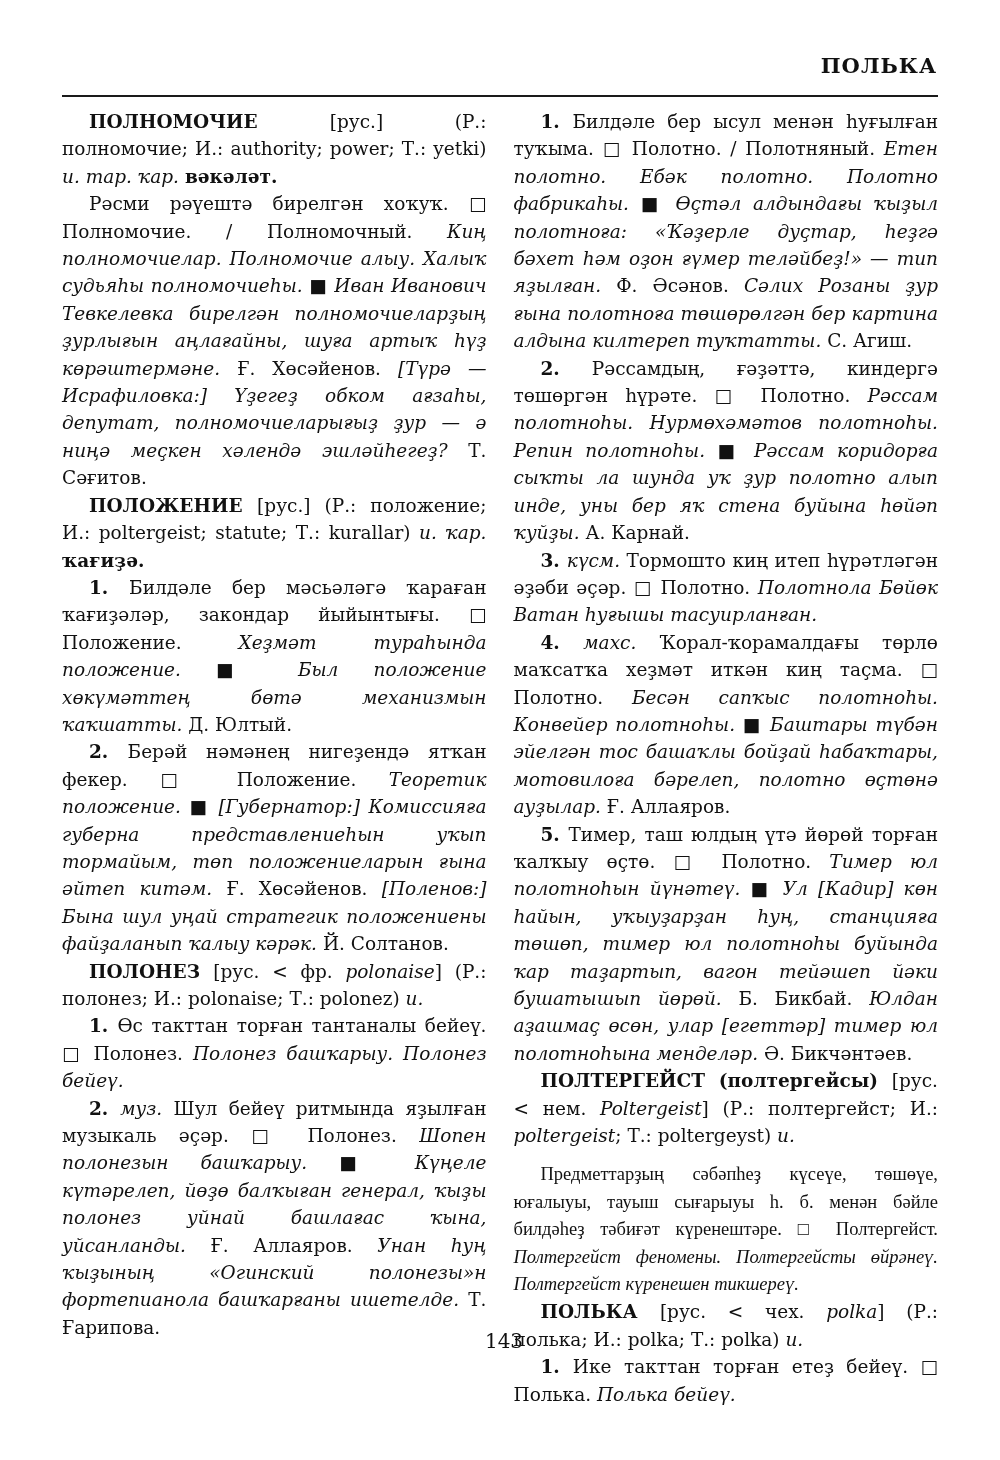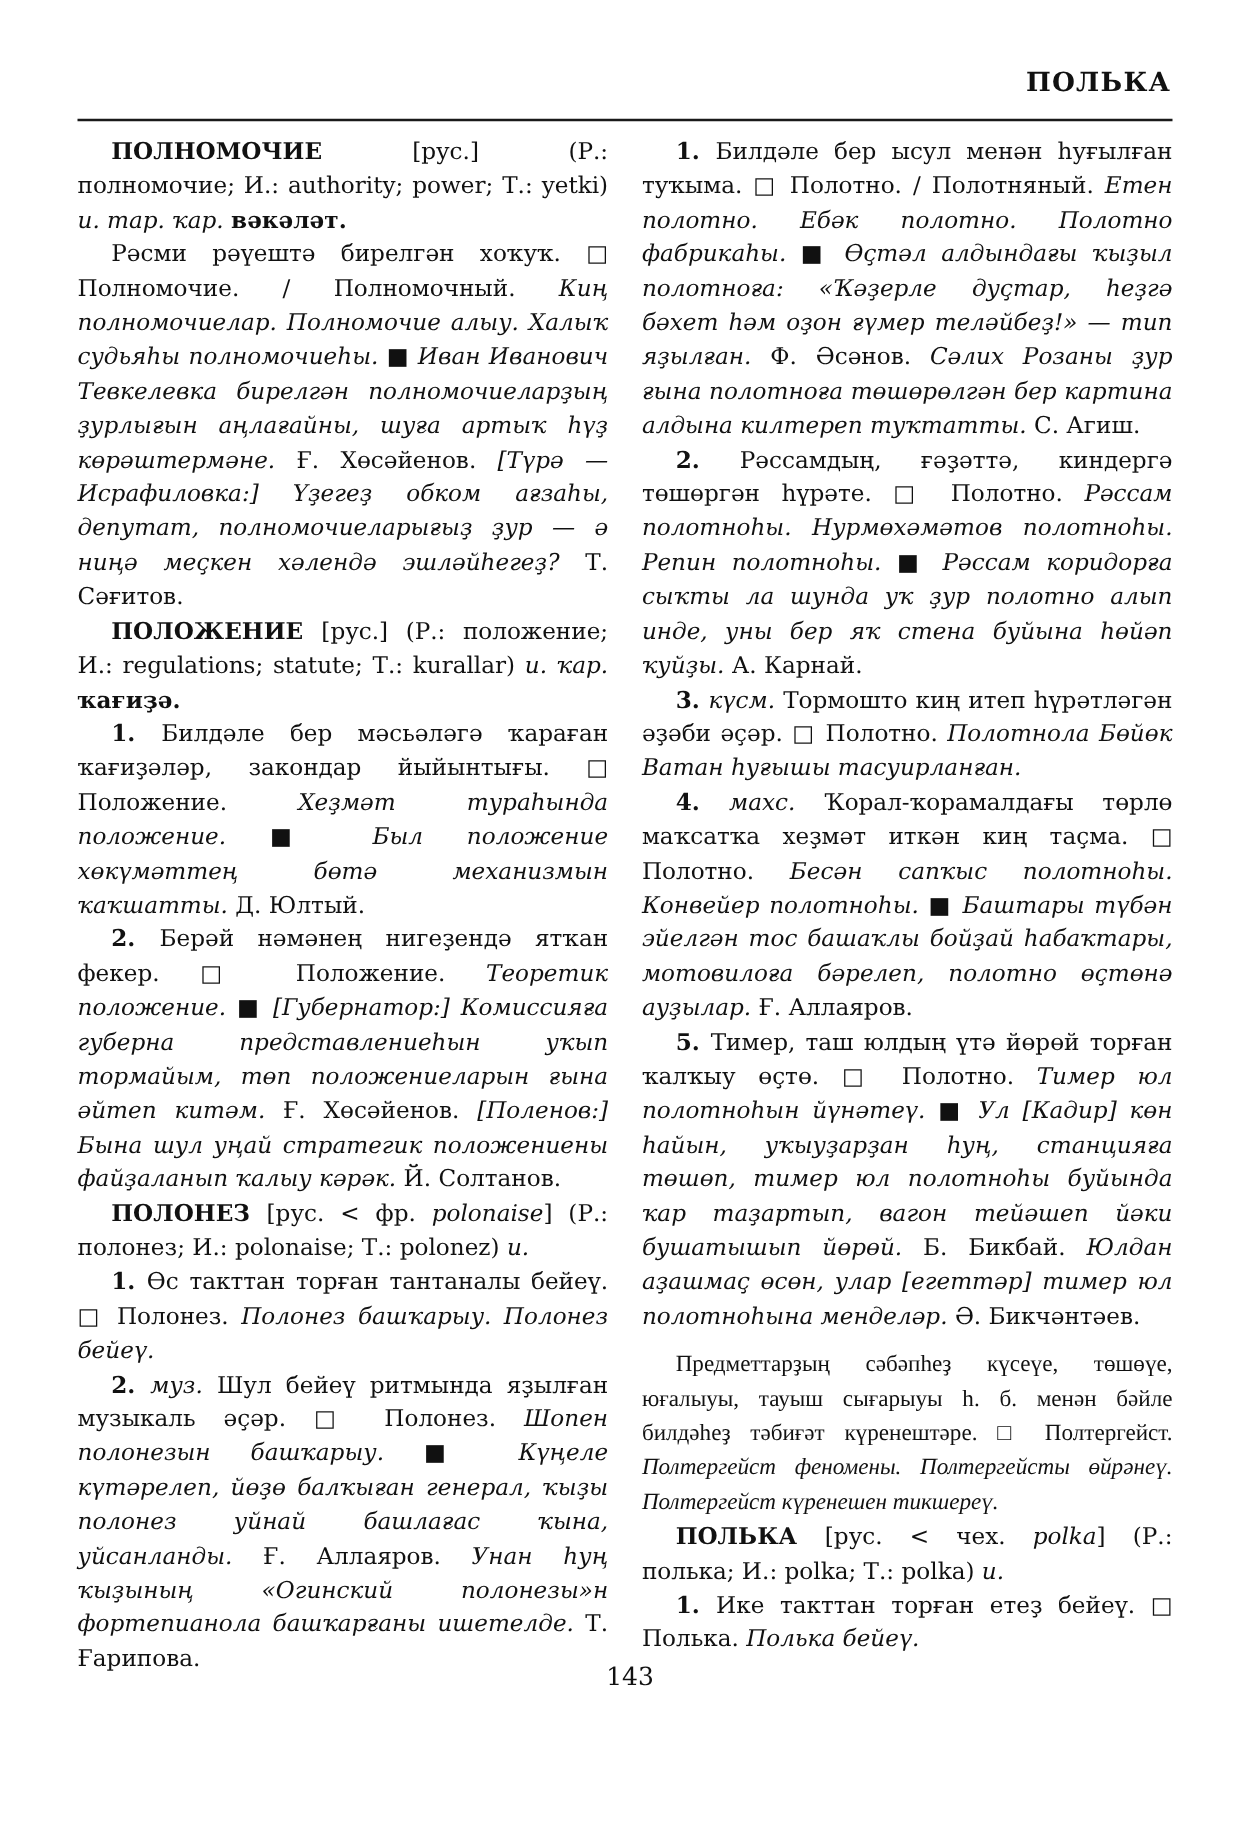--- a/index.html
+++ b/index.html
@@ -55,32 +55,33 @@
 </head>
 <body>
 
 <div class="page">
   <div class="running-head">ПОЛЬКА</div>
   <div class="header-rule"></div>
   <div class="text-columns">
     <div class="col">
         <p class="para"><span class="b">ПОЛНОМОЧИЕ </span><span class="r">[рус.] (Р.: полномочие; И.: authority; power; Т.: yetki) </span><span class="i">и. тар. ҡар. </span><span class="b">вәкәләт.</span></p>
         <p class="para"><span class="r">Рәсми рәүештә бирелгән хоҡуҡ. □ Полномочие. / Полномочный. </span><span class="i">Киң полномочиелар. Полномочие алыу. Халыҡ судьяһы полномочиеһы. </span><span class="r">■ </span><span class="i">Иван Иванович Тевкелевка бирелгән полномочиеларҙың ҙурлығын аңлағайны, шуға артыҡ һүҙ көрәштермәне. </span><span class="r">Ғ. Хөсәйенов. </span><span class="i">[Түрә — Исрафиловка:] Үҙегеҙ обком ағзаһы, депутат, полномочиеларығыҙ ҙур — ә ниңә меҫкен хәлендә эшләйһегеҙ? </span><span class="r">Т. Сәғитов.</span></p>
-        <p class="para"><span class="b">ПОЛОЖЕНИЕ </span><span class="r">[рус.] (Р.: положение; И.: regulations; statute; Т.: kurallar) </span><span class="i">и. ҡар. </span><span class="b">ҡағиҙә.</span></p>
+        <p class="para"><span class="b">ПОЛОЖЕНИЕ </span><span class="r">[рус.] (Р.: положение; И.: poltergeist; statute; Т.: kurallar) </span><span class="i">и. ҡар. </span><span class="b">ҡағиҙә.</span></p>
         <p class="para"><span class="b">1. </span><span class="r">Билдәле бер мәсьәләгә ҡараған ҡағиҙәләр, закондар йыйынтығы. □ Положение. </span><span class="i">Хеҙмәт тураһында положение. </span><span class="r">■ </span><span class="i">Был положение хөкүмәттең бөтә механизмын ҡаҡшатты. </span><span class="r">Д. Юлтый.</span></p>
         <p class="para"><span class="b">2. </span><span class="r">Берәй нәмәнең нигеҙендә ятҡан фекер. □ Положение. </span><span class="i">Теоретик положение. </span><span class="r">■ </span><span class="i">[Губернатор:] Комиссияға губерна представлениеһын уҡып тормайым, төп положениеларын ғына әйтеп китәм. </span><span class="r">Ғ. Хөсәйенов. </span><span class="i">[Поленов:] Бына шул уңай стратегик положениены файҙаланып ҡалыу кәрәк. </span><span class="r">Й. Солтанов.</span></p>
         <p class="para"><span class="b">ПОЛОНЕЗ </span><span class="r">[рус. &lt; фр. </span><span class="i">polonaise</span><span class="r">] (Р.: полонез; И.: polonaise; Т.: polonez) </span><span class="i">и.</span></p>
         <p class="para"><span class="b">1. </span><span class="r">Өс такттан торған тантаналы бейеү. □ Полонез. </span><span class="i">Полонез башҡарыу. Полонез бейеү.</span></p>
         <p class="para"><span class="b">2. </span><span class="i">муз. </span><span class="r">Шул бейеү ритмында яҙылған музыкаль әҫәр. □ Полонез. </span><span class="i">Шопен полонезын башҡарыу. </span><span class="r">■ </span><span class="i">Күңеле күтәрелеп, йөҙө балҡыған генерал, ҡыҙы полонез уйнай башлағас ҡына, уйсанланды. </span><span class="r">Ғ. Аллаяров. </span><span class="i">Унан һуң ҡыҙының «Огинский полонезы»н фортепианола башҡарғаны ишетелде. </span><span class="r">Т. Ғарипова.</span></p>
       </div>
     <div class="col">
         <p class="para"><span class="b">1. </span><span class="r">Билдәле бер ысул менән һуғылған туҡыма. □ Полотно. / Полотняный. </span><span class="i">Етен полотно. Ебәк полотно. Полотно фабрикаһы. </span><span class="r">■ </span><span class="i">Өҫтәл алдындағы ҡыҙыл полотноға: «Ҡәҙерле дуҫтар, һеҙгә бәхет һәм оҙон ғүмер теләйбеҙ!» — тип яҙылған. </span><span class="r">Ф. Әсәнов. </span><span class="i">Сәлих Розаны ҙур ғына полотноға төшөрөлгән бер картина алдына килтереп туҡтатты. </span><span class="r">С. Агиш.</span></p>
         <p class="para"><span class="b">2. </span><span class="r">Рәссамдың, ғәҙәттә, киндергә төшөргән һүрәте. □ Полотно. </span><span class="i">Рәссам полотноһы. Нурмөхәмәтов полотноһы. Репин полотноһы. </span><span class="r">■ </span><span class="i">Рәссам коридорға сыҡты ла шунда уҡ ҙур полотно алып инде, уны бер яҡ стена буйына һөйәп ҡуйҙы. </span><span class="r">А. Карнай.</span></p>
         <p class="para"><span class="b">3. </span><span class="i">күсм. </span><span class="r">Тормошто киң итеп һүрәтләгән әҙәби әҫәр. □ Полотно. </span><span class="i">Полотнола Бөйөк Ватан һуғышы тасуирланған.</span></p>
         <p class="para"><span class="b">4. </span><span class="i">махс. </span><span class="r">Ҡорал-ҡорамалдағы төрлө маҡсатҡа хеҙмәт иткән киң таҫма. □ Полотно. </span><span class="i">Бесән сапҡыс полотноһы. Конвейер полотноһы. </span><span class="r">■ </span><span class="i">Баштары түбән эйелгән тос башаҡлы бойҙай һабаҡтары, мотовилоға бәрелеп, полотно өҫтөнә ауҙылар. </span><span class="r">Ғ. Аллаяров.</span></p>
         <p class="para"><span class="b">5. </span><span class="r">Тимер, таш юлдың үтә йөрөй торған ҡалҡыу өҫтө. □ Полотно. </span><span class="i">Тимер юл полотноһын йүнәтеү. </span><span class="r">■ </span><span class="i">Ул [Кадир] көн һайын, уҡыуҙарҙан һуң, станцияға төшөп, тимер юл полотноһы буйында ҡар таҙартып, вагон тейәшеп йәки бушатышып йөрөй. </span><span class="r">Б. Бикбай. </span><span class="i">Юлдан аҙашмаҫ өсөн, улар [егеттәр] тимер юл полотноһына менделәр. </span><span class="r">Ә. Бикчәнтәев.</span></p>
+        <p class="para"><span class="b">ПОЛТЕРГЕЙСТ (полтергейсы) </span><span class="r">[рус. &lt; нем. </span><span class="i">Poltergeist</span><span class="r">] (Р.: полтергейст; И.: </span><span class="i">poltergeist</span><span class="r">; Т.: poltergeyst) </span><span class="i">и.</span></p>
         <p class="para gap"><span class="r">Предметтарҙың сәбәпһеҙ күсеүе, төшөүе, юғалыуы, тауыш сығарыуы һ. б. менән бәйле билдәһеҙ тәбиғәт күренештәре. □ Полтергейст. </span><span class="i">Полтергейст феномены. Полтергейсты өйрәнеү. Полтергейст күренешен тикшереү.</span></p>
         <p class="para"><span class="b">ПОЛЬКА </span><span class="r">[рус. &lt; чех. </span><span class="i">polka</span><span class="r">] (Р.: полька; И.: polka; Т.: polka) </span><span class="i">и.</span></p>
         <p class="para"><span class="b">1. </span><span class="r">Ике такттан торған етеҙ бейеү. □ Полька. </span><span class="i">Полька бейеү.</span></p>
       </div>
   </div>
   <div class="page-number">143</div>
 </div>
 
 </body></html>

